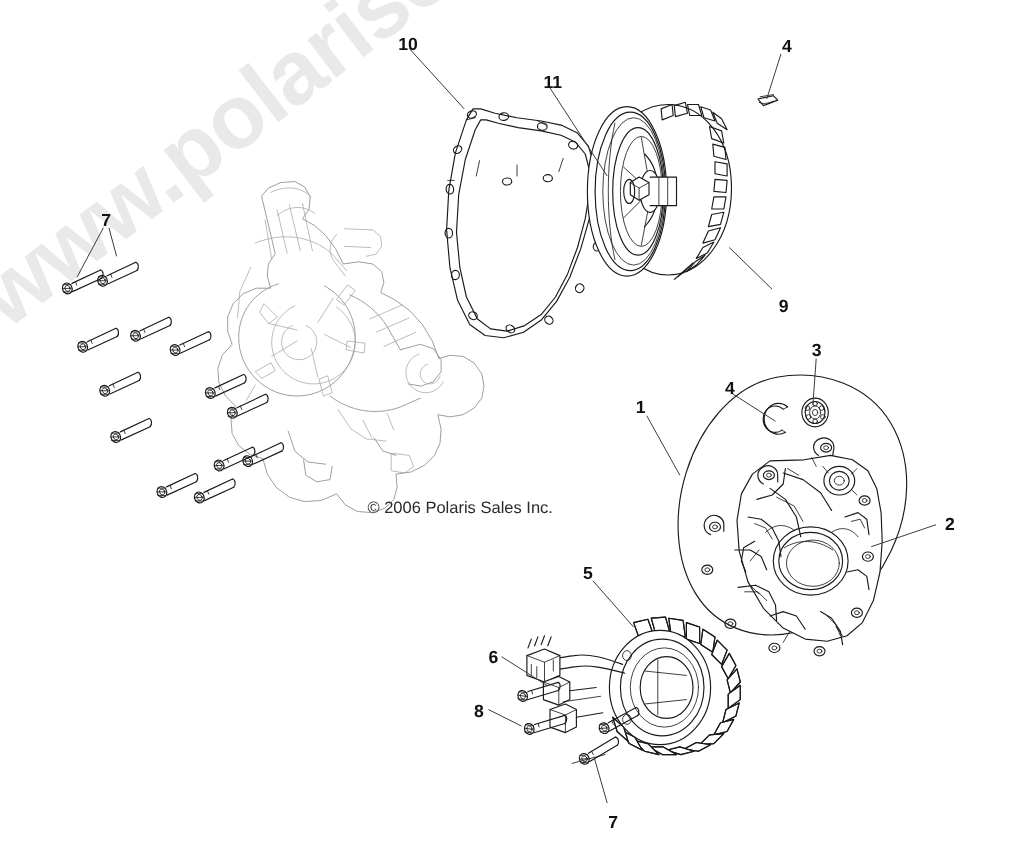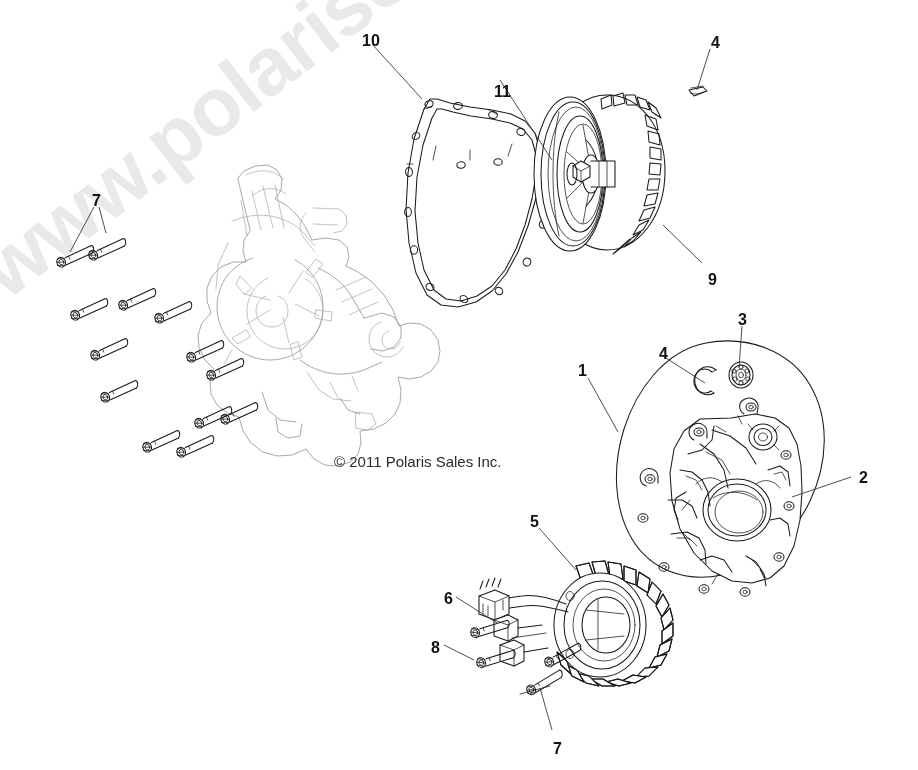--- a/index.html
+++ b/index.html
@@ -363,19 +363,19 @@
   <div class="callout" style="left:578px;top:363px">1</div>
   <div class="callout" style="left:859px;top:470px">2</div>
   <div class="callout" style="left:738px;top:312px">3</div>
   <div class="callout" style="left:659px;top:346px">4</div>
   <div class="callout" style="left:530px;top:514px">5</div>
   <div class="callout" style="left:444px;top:591px">6</div>
   <div class="callout" style="left:553px;top:741px">7</div>
   <div class="callout" style="left:431px;top:640px">8</div>
   <div class="callout" style="left:708px;top:272px">9</div>
   <div class="callout" style="left:362px;top:33px">10</div>
-  <div class="callout" style="left:494px;top:84px">11</div>
+  <div class="callout" style="left:494px;top:68px">11</div>
   <div class="callout" style="left:92px;top:193px">7</div>
   <div class="callout" style="left:711px;top:35px">4</div>
 
-  <div id="copyright">© 2011 Polaris Sales Inc.</div>
+  <div id="copyright">© 2006 Polaris Sales Inc.</div>
 
 </div>
 
 </body></html>

